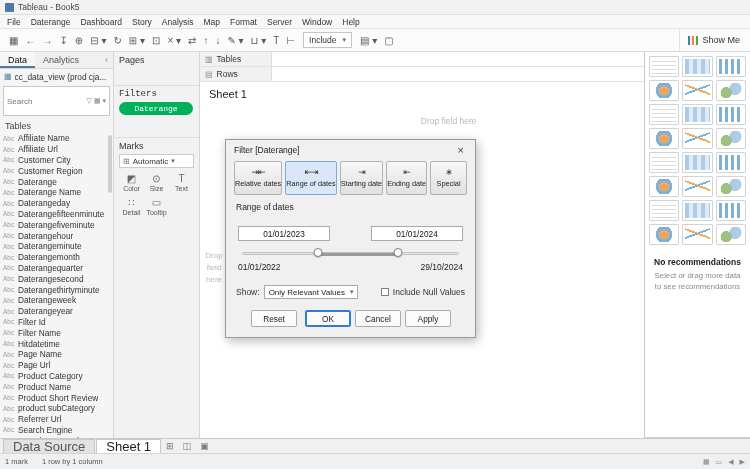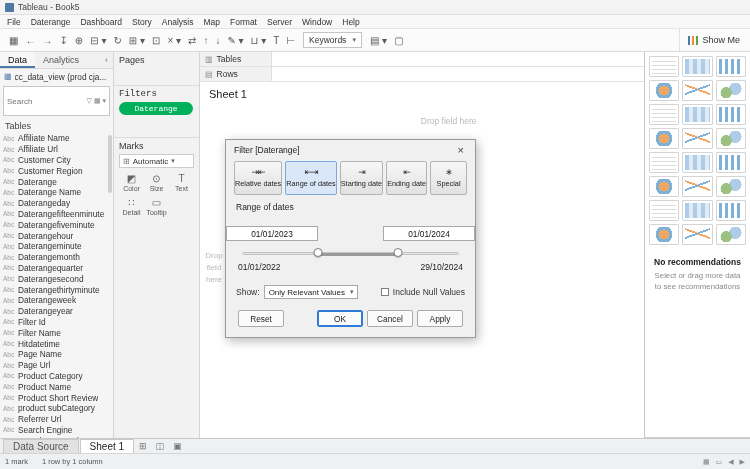--- a/index.html
+++ b/index.html
@@ -77,32 +77,32 @@
   
   .dialog{position:absolute;left:225px;top:139px;width:251px;background:#f0f0f0;border:1px solid #9a9a9a;box-shadow:2px 3px 10px rgba(0,0,0,.28);z-index:10;font-size:8.5px;}
   .dlg-title{height:20px;display:flex;align-items:center;padding:0 8px;color:#222;}
   .dlg-close{margin-left:auto;font-size:11px;color:#444;padding:0 3px;line-height:1;}
   .dtabs{display:flex;gap:3px;padding:1px 8px 0;}
   .dtab{flex:1;height:34px;background:linear-gradient(#f7f7f7,#e1e1e1);border:1px solid #b3b3b3;border-radius:2px;display:flex;flex-direction:column;align-items:center;justify-content:center;gap:2px;}
   .dtab.sel{background:var(--selbg);border-color:var(--selbd);}
   .dtab-icon{font-size:9px;color:#333;letter-spacing:-1px;line-height:1;}
   .dtab-label{font-size:7.3px;color:#222;white-space:nowrap;}
   .dlg-section{margin:7px 0 0 10px;color:#222;}
-  .dlg-dates{display:flex;justify-content:space-between;margin:14px 0 0;}
+  .dlg-dates{display:flex;justify-content:space-between;margin:14px 12px 0;}
   .dinput{width:92px;height:15px;background:#fff;border:1px solid #a9a9a9;display:flex;align-items:center;justify-content:center;font-size:8.3px;color:#111;}
   .dlg-slider{position:relative;height:11px;margin:7px 16px 0;}
   .track{position:absolute;left:0;right:0;top:4px;height:3px;background:#e4e4e4;border:1px solid #c2c2c2;border-radius:2px;}
   .range{position:absolute;top:5px;height:3px;background:#9a9a9a;}
   .handle{position:absolute;top:0;width:9px;height:9px;border-radius:50%;background:#fdfdfd;border:1px solid #808080;transform:translateX(-50%);box-shadow:0 1px 1px rgba(0,0,0,.2);}
   .dlg-minmax{display:flex;justify-content:space-between;margin:3px 12px 0;color:#222;}
   .dlg-show{display:flex;align-items:center;gap:4px;margin:13px 10px 0;}
   .dselect{display:flex;align-items:center;gap:5px;background:#fff;border:1px solid #a9a9a9;height:14px;padding:0 4px;font-size:8px;color:#222;}
   .nullgrp{margin-left:auto;display:flex;align-items:center;gap:4px;}
   .checkbox{width:8px;height:8px;background:#fff;border:1px solid #808080;flex:none;}
-  .dlg-actions{display:flex;align-items:center;margin:11px 12px 10px;gap:4px;}
+  .dlg-actions{display:flex;align-items:center;margin:11px 25px 10px;gap:4px;}
   .dbtn{min-width:46px;height:17px;background:#fbfbfb;border:1px solid #ababab;border-radius:2px;font-size:8.3px;color:#222;font-family:inherit;}
   .dbtn.ok{border-color:var(--okbd);box-shadow:inset 0 0 0 1px var(--okbd);}
   .spacer{flex:1;}
 
   
   .showme{width:106px;flex:none;background:#fff;border-left:1px solid #c9c9c9;display:flex;min-height:0;}
   .sm-inner{padding:4px 4px 10px;border-bottom:1px solid #cfcfcf;}
   .sm-grid{display:grid;grid-template-columns:repeat(3,1fr);gap:3px;}
   .thumb{height:21px;border:1px solid #d4d4d4;background:#fff;border-radius:1px;position:relative;}
   .thumb::after{content:"";position:absolute;inset:2px;}
@@ -111,21 +111,21 @@
   .p2::after{background:repeating-linear-gradient(90deg,#7fb0d8 0 3px,transparent 3px 6px);}
   .p3::after{background:radial-gradient(circle at 50% 50%,#f0a860 0 35%,#7fb0d8 35% 60%,transparent 60%);}
   .p4::after{background:linear-gradient(160deg,transparent 42%,#7fb0d8 42% 50%,transparent 50%),linear-gradient(200deg,transparent 42%,#f0a860 42% 50%,transparent 50%);}
   .p5::after{background:radial-gradient(circle at 30% 65%,#9dc183 0 28%,transparent 30%),radial-gradient(circle at 68% 38%,#aecbe8 0 32%,transparent 34%);}
   .sm-title{font-weight:bold;font-size:8.5px;color:#222;text-align:center;margin-top:12px;}
   .sm-desc{font-size:7.8px;color:#8a8a8a;text-align:center;margin-top:4px;line-height:1.35;padding:0 2px;}
   .sm-fill{flex:1;background:#fff;}
 
   
   .sheettabs{height:15px;background:#eef0f2;border-top:1px solid #c9c9c9;display:flex;align-items:flex-end;padding-left:3px;gap:1px;flex:none;}
-  .stab{height:14px;display:flex;align-items:center;padding:0 9px;font-size:10px;background:#e2e2e2;border:1px solid #c9c9c9;border-bottom:none;color:#555;}
+  .stab{height:14px;display:flex;align-items:center;padding:0 9px;font-size:13px;background:#e2e2e2;border:1px solid #c9c9c9;border-bottom:none;color:#555;}
   .stab.active{background:#fff;color:#222;}
   .newicon{height:14px;display:flex;align-items:center;padding:0 4px;color:#777;font-size:9px;}
 
   
   .statusbar{height:16px;background:#eef0f2;border-top:1px solid #d6d6d6;display:flex;align-items:center;padding:0 5px;font-size:7.5px;color:#555;flex:none;}
   .sb-marks{margin-right:14px;}
   .sb-right{margin-left:auto;display:flex;gap:6px;color:#888;font-size:7px;}
 </style>
 </head>
 <body>
@@ -164,21 +164,21 @@
         <span class="tbicon">× ▾</span>
         <span class="tbicon">⇄</span>
         <span class="tbicon">↑</span>
         <span class="tbicon">↓</span>
         <span class="tbicon">✎ ▾</span>
         <span class="tbicon">⊔ ▾</span>
         <span class="tbicon">T</span>
         <span class="tbicon">⊢</span>
       </span>
     <span class="dropdown">
-      <span>Keywords</span>
+      <span>Include</span>
       <span class="chev">▾</span>
     </span>
     <span class="tbicons">
         <span class="tbicon">▤ ▾</span>
         <span class="tbicon">▢</span>
       </span>
     <span class="showme-btn">
       <span class="sm-bars"></span>
       <span>Show Me</span>
     </span>

